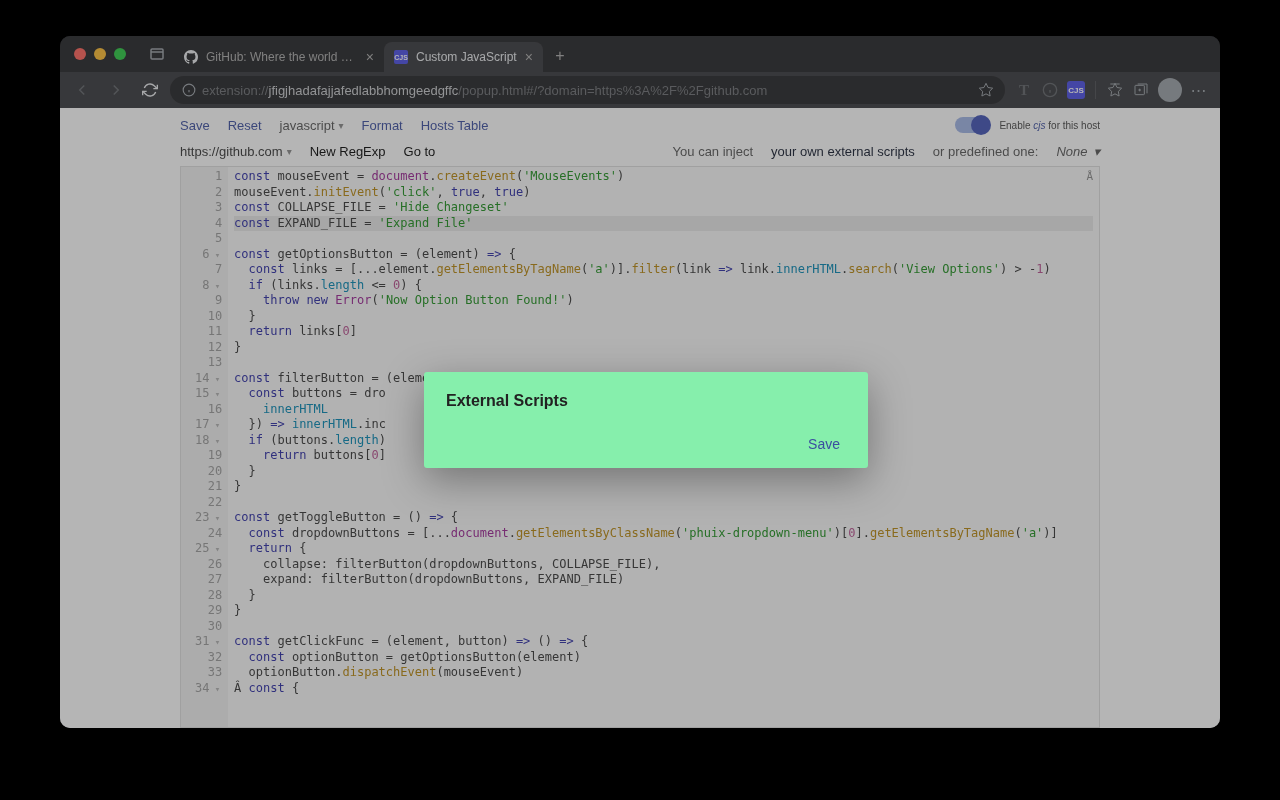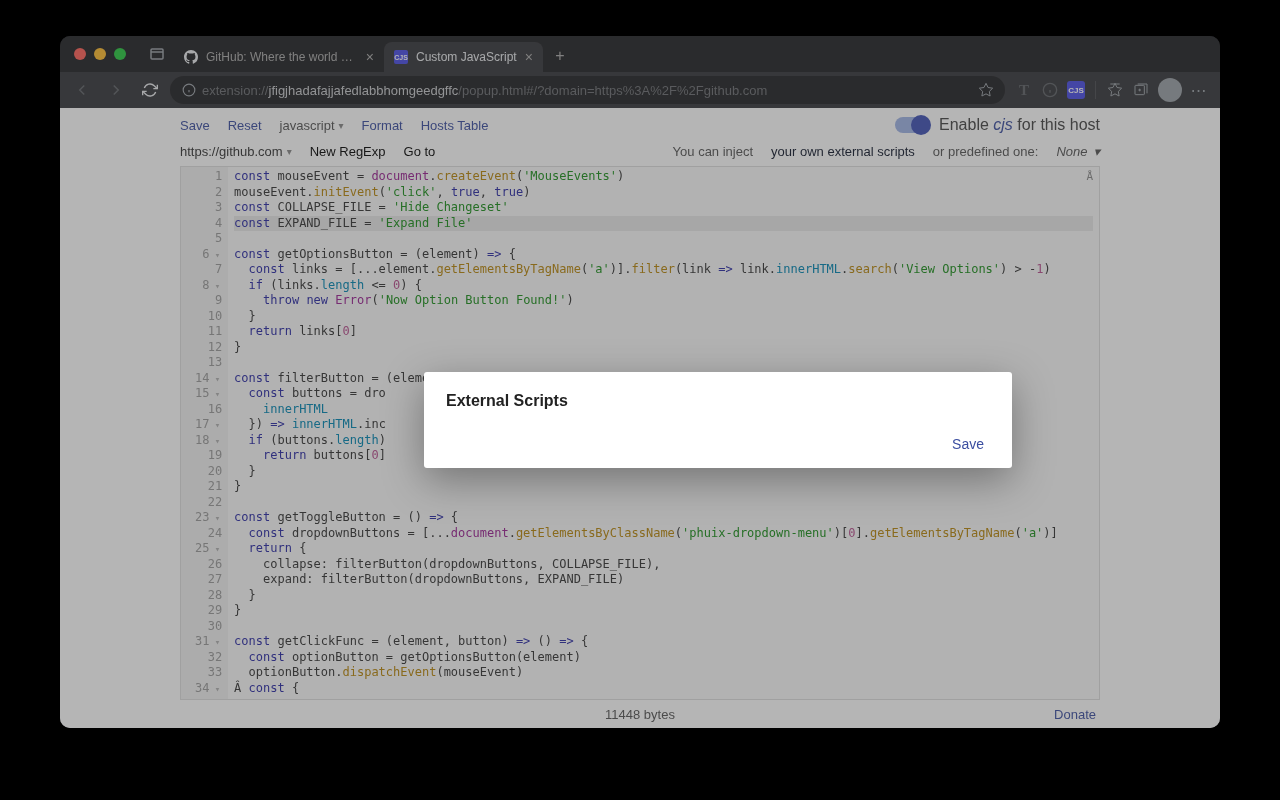--- a/index.html
+++ b/index.html
@@ -41,21 +41,21 @@
 .page-inner { width:920px; margin:0 auto; height:100%; display:flex; flex-direction:column; }
 
 .toolbar1 { height:28px; display:flex; align-items:center; gap:18px; font-size:13px; padding-top:6px; }
 .toolbar1 .link { color:#3b4ea0; cursor:pointer; }
 .dropdown { color:#555; cursor:pointer; display:flex; align-items:center; gap:4px; }
 .dropdown .caret { font-size:10px; color:#888; }
 .spacer { flex:1; }
 .toggle-wrap { display:flex; align-items:center; gap:10px; }
 .toggle { width:34px; height:16px; background:#9fb3e6; border-radius:10px; position:relative; cursor:pointer; }
 .toggle .knob { position:absolute; right:-2px; top:-2px; width:20px; height:20px; border-radius:50%; background:#3f51b5; }
-.toggle-label { color:#444; font-size:16px; }
+.toggle-label { color:#444; font-size:10px; }
 .toggle-label .cjs { color:#3b4ea0; font-style:italic; }
 
 .toolbar2 { height:30px; display:flex; align-items:center; gap:18px; font-size:13px; }
 .toolbar2 .right-text { color:#555; }
 .toolbar2 .right-link { color:#0f172a; cursor:pointer; }
 .none-select { color:#555; font-style:italic; display:flex; align-items:center; gap:6px; cursor:pointer; }
 
 .editor { flex:1; display:flex; border:1px solid #ddd; background:#fafafa; font-family: Menlo, Consolas, monospace; font-size:12px; overflow:hidden; position:relative; }
 .gutter { background:#f0f0f0; color:#9a9a9a; text-align:right; padding:2px 6px 2px 14px; line-height:15.5px; user-select:none; }
 .gutter .ln { display:block; height:15.5px; }
@@ -70,21 +70,21 @@
 .purple { color:#9b2393; }
 .prop { color:#0086b3; }
 
 .statusbar { height:28px; display:flex; align-items:center; justify-content:center; font-size:13px; color:#555; position:relative; border-top:1px solid transparent; }
 .donate { position:absolute; right:4px; color:#3b4ea0; cursor:pointer; }
 
 
 .dim-overlay { position:absolute; inset:0; background:rgba(60,60,60,.38); }
 
 
-.modal { position:absolute; left:364px; top:336px; width:588px; background:#ffffff; border-radius:3px; box-shadow:0 12px 40px rgba(0,0,0,.35); padding:20px 22px 12px; z-index:10; }
+.modal { position:absolute; left:364px; top:336px; width:444px; background:#86efac; border-radius:3px; box-shadow:0 12px 40px rgba(0,0,0,.35); padding:20px 22px 12px; z-index:10; }
 .modal h2 { font-size:16px; font-weight:600; color:#222; margin-bottom:22px; }
 .modal textarea { width:100%; border:none; border-bottom:2px solid #3f51b5; resize:none; font-family:inherit; font-size:13px; line-height:1.35; padding:0 0 6px 0; outline:none; color:#222; height:44px; }
 .modal .actions { display:flex; justify-content:flex-end; margin-top:20px; }
 .modal .save-btn { color:#3b4ea0; font-size:14px; cursor:pointer; padding:4px 6px; }
 
 svg { display:block; }
 </style>
 </head>
 <body>
 
@@ -256,24 +256,20 @@
             <span class="ln">30 </span>
             <span class="ln">31 <span class="fold">▾</span></span>
             <span class="ln">32 </span>
             <span class="ln">33 </span>
             <span class="ln">34 <span class="fold">▾</span></span>
           </div>
         <div class="code" id="code"><span class="line"><span class="kw">const</span> mouseEvent = <span class="purple">document</span>.<span class="fn">createEvent</span>(<span class="str">'MouseEvents'</span>)</span><span class="line">mouseEvent.<span class="fn">initEvent</span>(<span class="str">'click'</span>, <span class="kw">true</span>, <span class="kw">true</span>)</span><span class="line"><span class="kw">const</span> COLLAPSE_FILE = <span class="str">'Hide Changeset'</span></span><span class="line hl"><span class="kw">const</span> EXPAND_FILE = <span class="str">'Expand File'</span></span><span class="line"></span><span class="line"><span class="kw">const</span> getOptionsButton = (element) <span class="kw">=&gt;</span> {</span><span class="line">  <span class="kw">const</span> links = [...element.<span class="fn">getElementsByTagName</span>(<span class="str">'a'</span>)].<span class="fn">filter</span>(link <span class="kw">=&gt;</span> link.<span class="prop">innerHTML</span>.<span class="fn">search</span>(<span class="str">'View Options'</span>) &gt; -<span class="num">1</span>)</span><span class="line">  <span class="kw">if</span> (links.<span class="prop">length</span> &lt;= <span class="num">0</span>) {</span><span class="line">    <span class="kw">throw</span> <span class="kw">new</span> <span class="purple">Error</span>(<span class="str">'Now Option Button Found!'</span>)</span><span class="line">  }</span><span class="line">  <span class="kw">return</span> links[<span class="num">0</span>]</span><span class="line">}</span><span class="line"></span><span class="line"><span class="kw">const</span> filterButton = (element) <span class="kw">=&gt;</span> {</span><span class="line">  <span class="kw">const</span> buttons = dro</span><span class="line">    <span class="prop">innerHTML</span></span><span class="line">  }) <span class="kw">=&gt;</span> <span class="prop">innerHTML</span>.inc</span><span class="line">  <span class="kw">if</span> (buttons.<span class="prop">length</span>)</span><span class="line">    <span class="kw">return</span> buttons[<span class="num">0</span>]</span><span class="line">  }</span><span class="line">}</span><span class="line"></span><span class="line"><span class="kw">const</span> getToggleButton = () <span class="kw">=&gt;</span> {</span><span class="line">  <span class="kw">const</span> dropdownButtons = [...<span class="purple">document</span>.<span class="fn">getElementsByClassName</span>(<span class="str">'phuix-dropdown-menu'</span>)[<span class="num">0</span>].<span class="fn">getElementsByTagName</span>(<span class="str">'a'</span>)]</span><span class="line">  <span class="kw">return</span> {</span><span class="line">    collapse: filterButton(dropdownButtons, COLLAPSE_FILE),</span><span class="line">    expand: filterButton(dropdownButtons, EXPAND_FILE)</span><span class="line">  }</span><span class="line">}</span><span class="line"></span><span class="line"><span class="kw">const</span> getClickFunc = (element, button) <span class="kw">=&gt;</span> () <span class="kw">=&gt;</span> {</span><span class="line">  <span class="kw">const</span> optionButton = getOptionsButton(element)</span><span class="line">  optionButton.<span class="fn">dispatchEvent</span>(mouseEvent)</span><span class="line">Â <span class="kw">const</span> {</span></div>
         <span style="position:absolute;top:3px;right:6px;color:#888;font-size:11px;">Å</span>
       </div>
 
-      <div class="statusbar">
-        <span>11448 bytes</span>
-        <span class="donate">Donate</span>
-      </div>
 
     </div>
   </div>
 
   <div class="dim-overlay"></div>
 
   <div class="modal">
     <h2>External Scripts</h2>
     <div class="actions">
       <span class="save-btn">Save</span>

